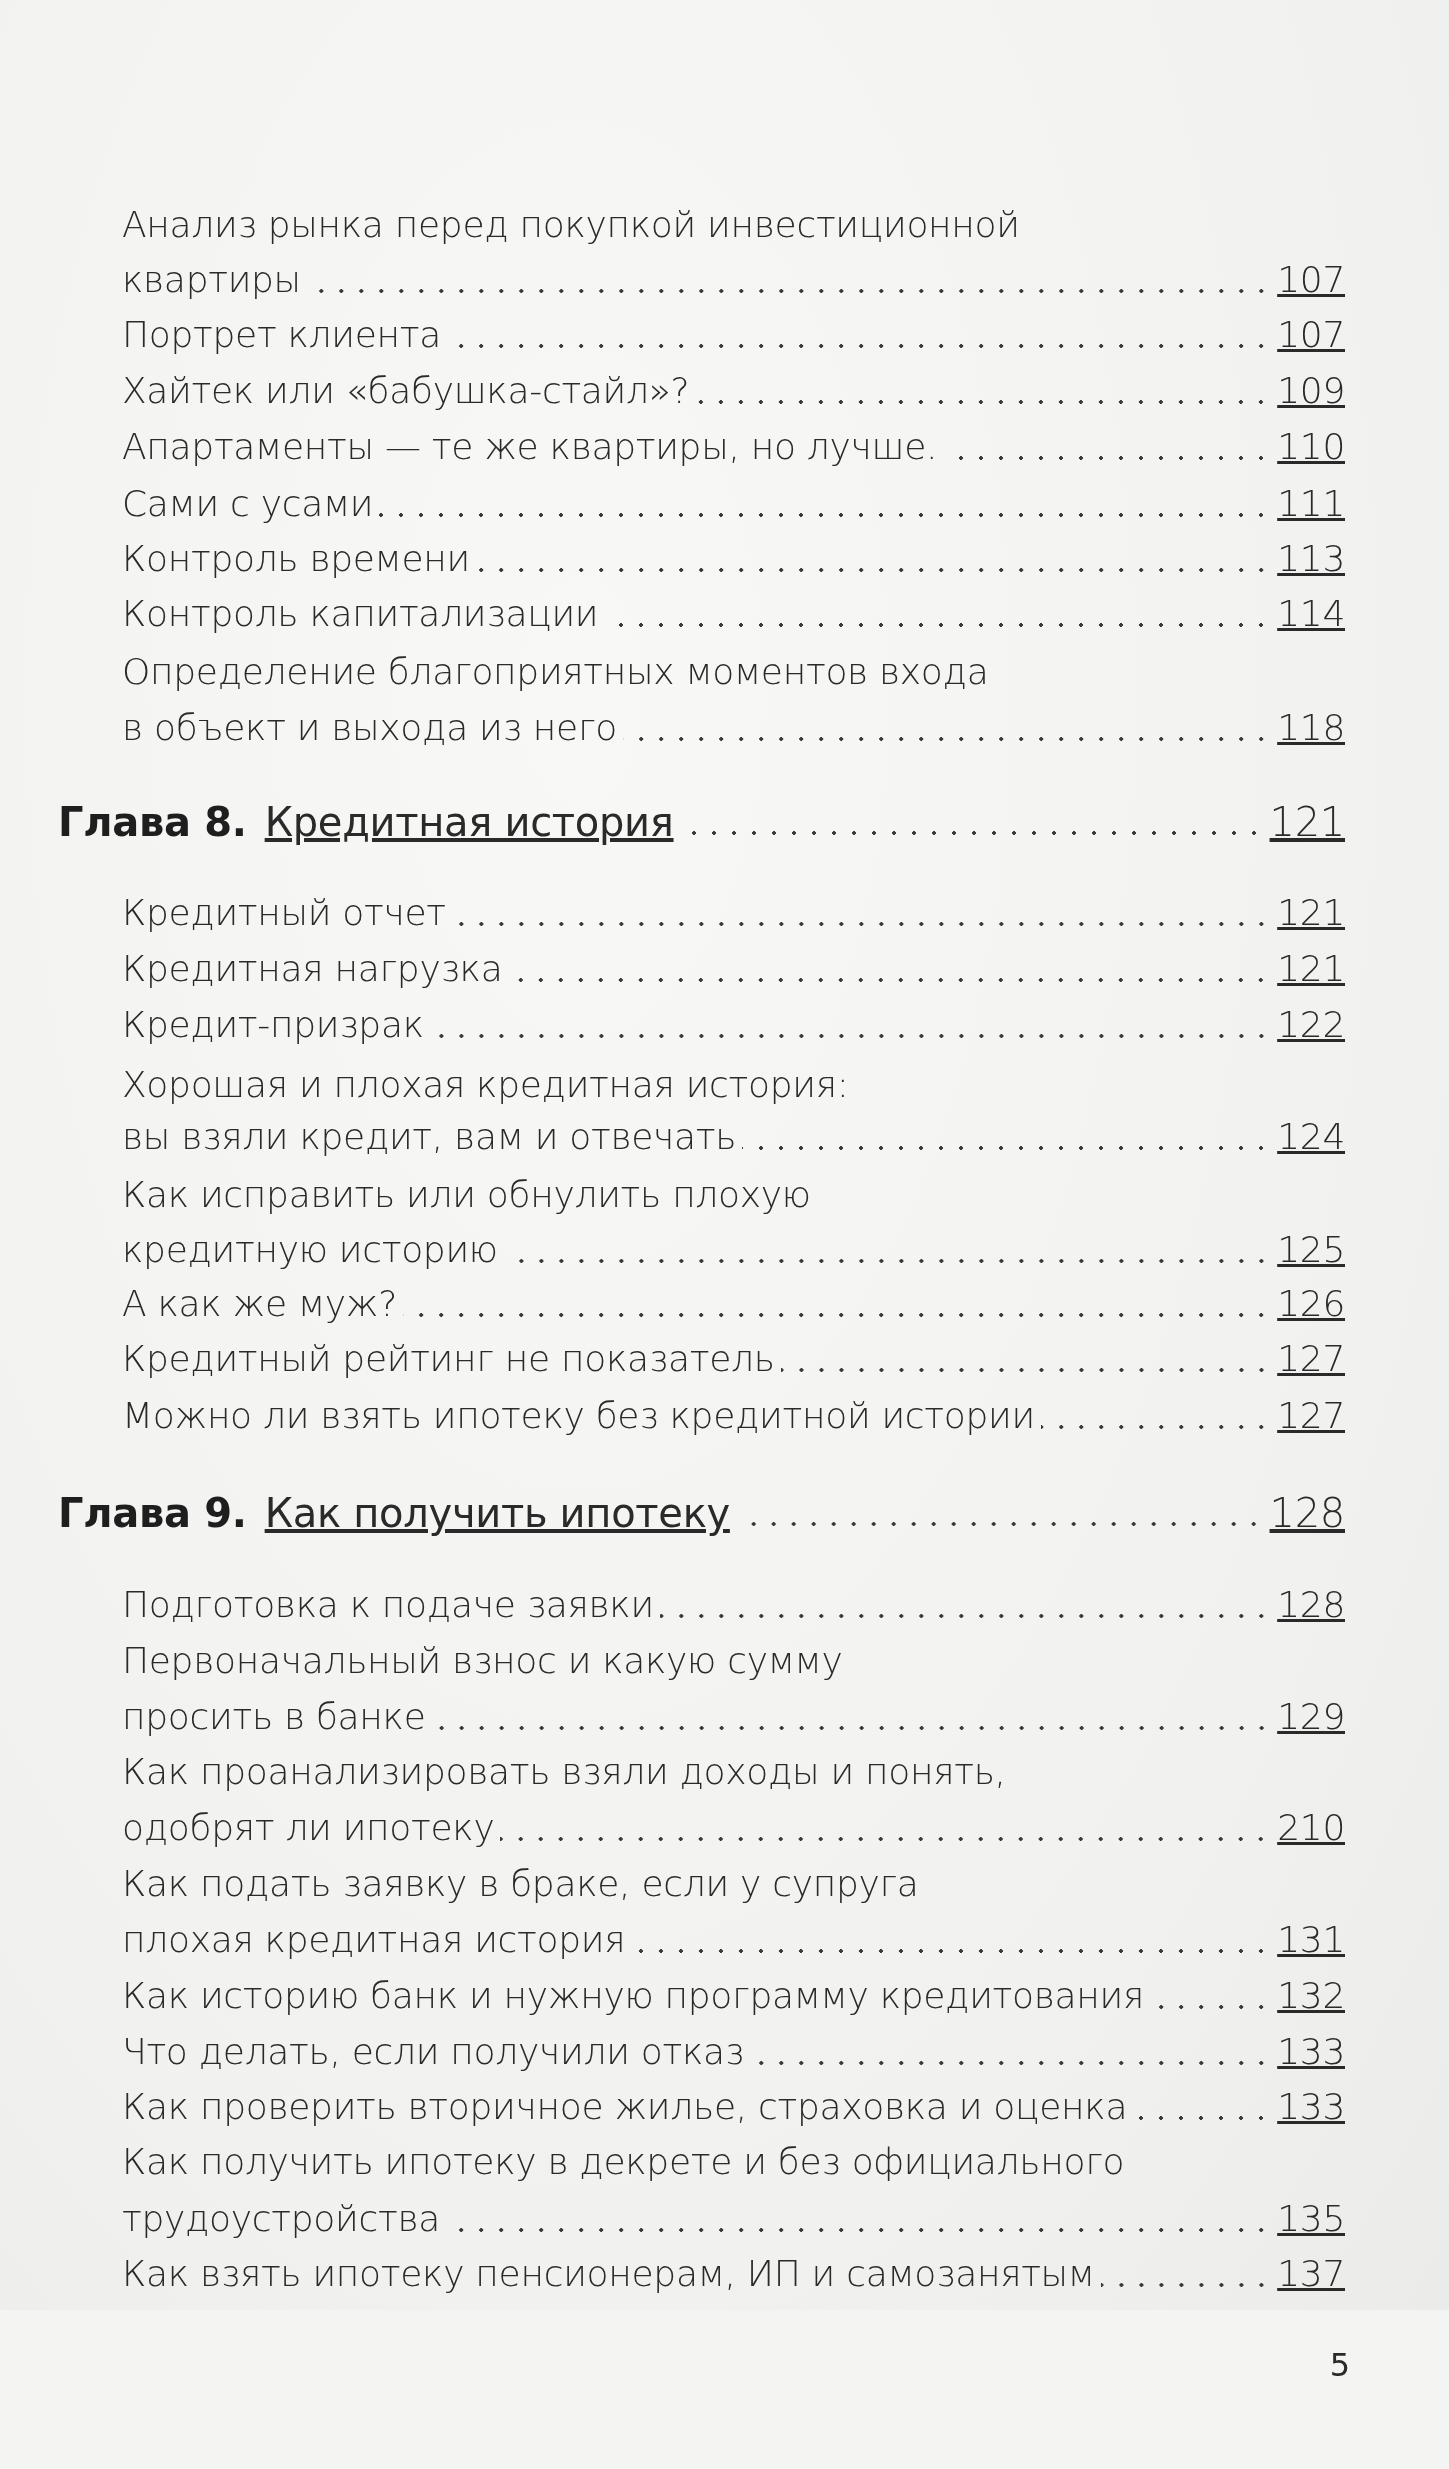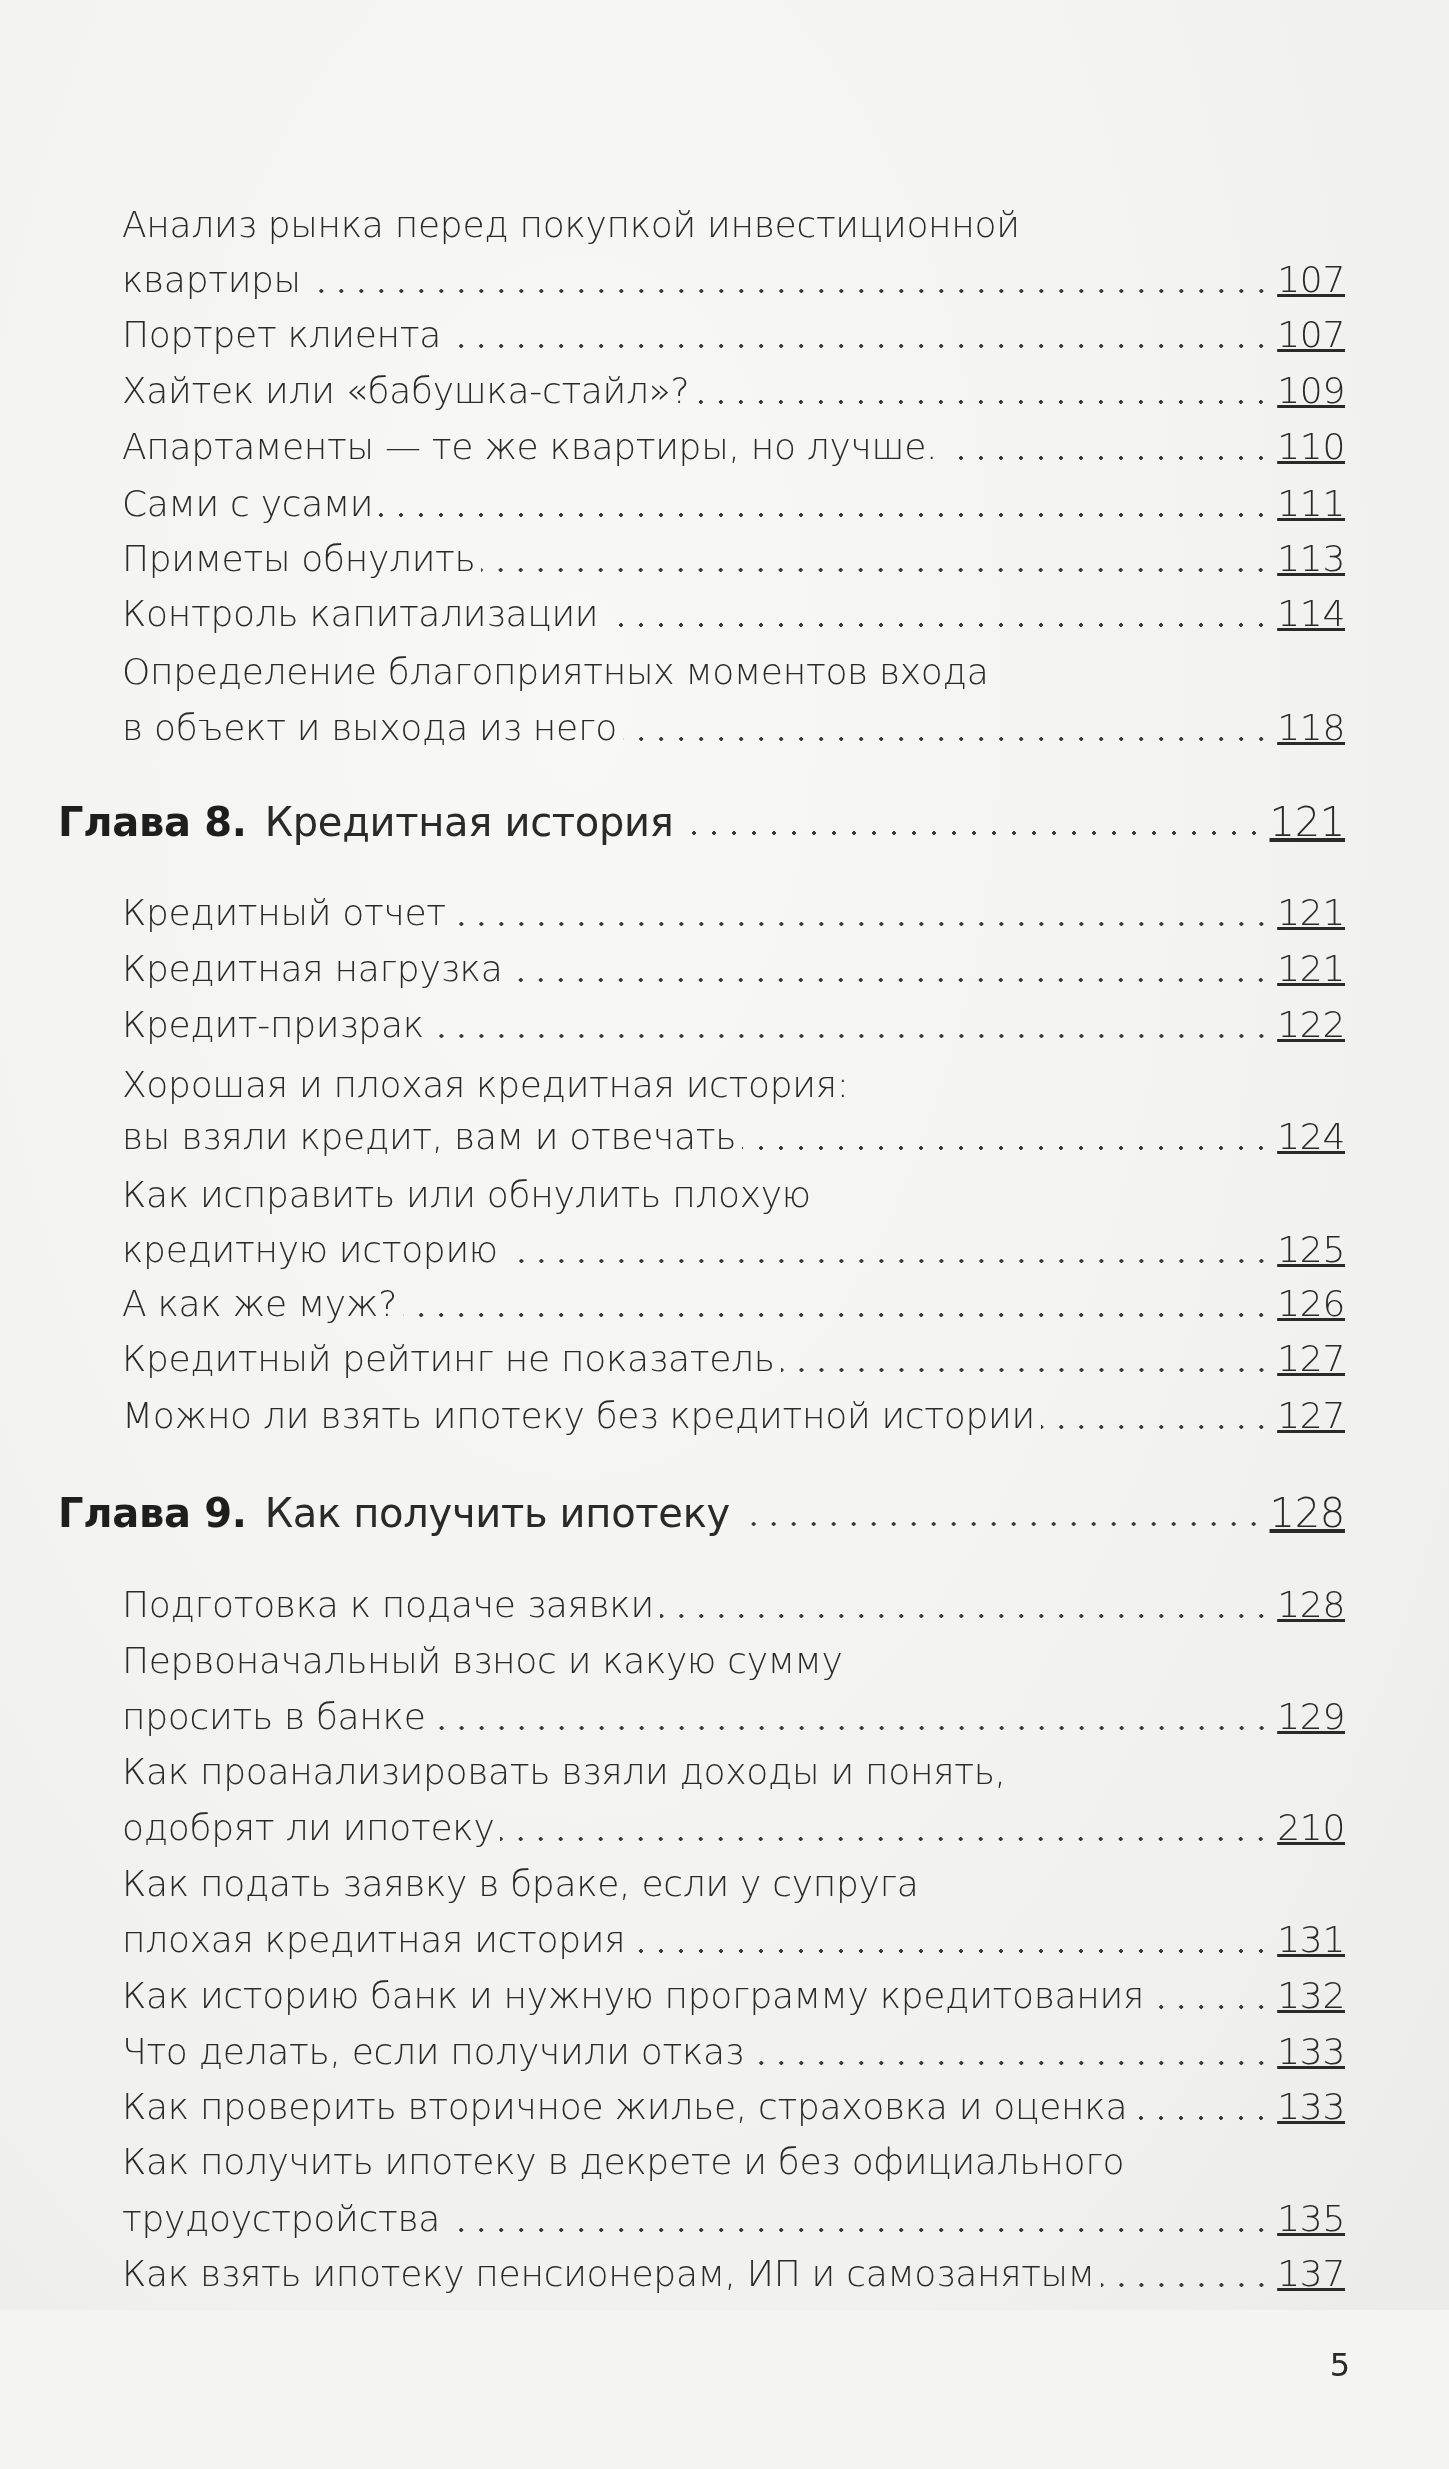--- a/index.html
+++ b/index.html
@@ -34,21 +34,21 @@
       background-image: radial-gradient(circle, #3a3a3a 1.6px, transparent 2px);
       background-size: 20px 4px;
       background-position: right center;
       background-repeat: repeat-x;
     }
     .row .pg { flex: 0 0 auto; text-align: right; min-width: 60px; text-decoration: underline; }
     .chap {
       left: 58px; width: 1287px; font-size: 40px;
     }
     .chap .lead { font-weight: bold; margin-right: 18px; color: #1e1e1e; }
-    .chap .t { font-weight: 400; }
+    .chap .t { font-weight: 400; text-decoration: underline; }
     .pagenum {
       position: absolute; left: 1320px; top: 2346px;
       font-size: 32px; width: 40px; text-align: center; color: #2a2a2a;
     }
   </style>
 </head>
 <body>
 
 <div class="page">
 
@@ -74,21 +74,21 @@
     <span class="t">Апартаменты — те же квартиры, но лучше.</span>
     <span class="dots"></span>
     <span class="pg">110</span>
   </div>
   <div class="row" style="top:476px">
     <span class="t">Сами с усами</span>
     <span class="dots"></span>
     <span class="pg">111</span>
   </div>
   <div class="row" style="top:531px">
-    <span class="t">Приметы обнулить</span>
+    <span class="t">Контроль времени</span>
     <span class="dots"></span>
     <span class="pg">113</span>
   </div>
   <div class="row" style="top:586px">
     <span class="t">Контроль капитализации</span>
     <span class="dots"></span>
     <span class="pg">114</span>
   </div>
   <div class="row" style="top:644px">
     <span class="t">Определение благоприятных моментов входа</span>

